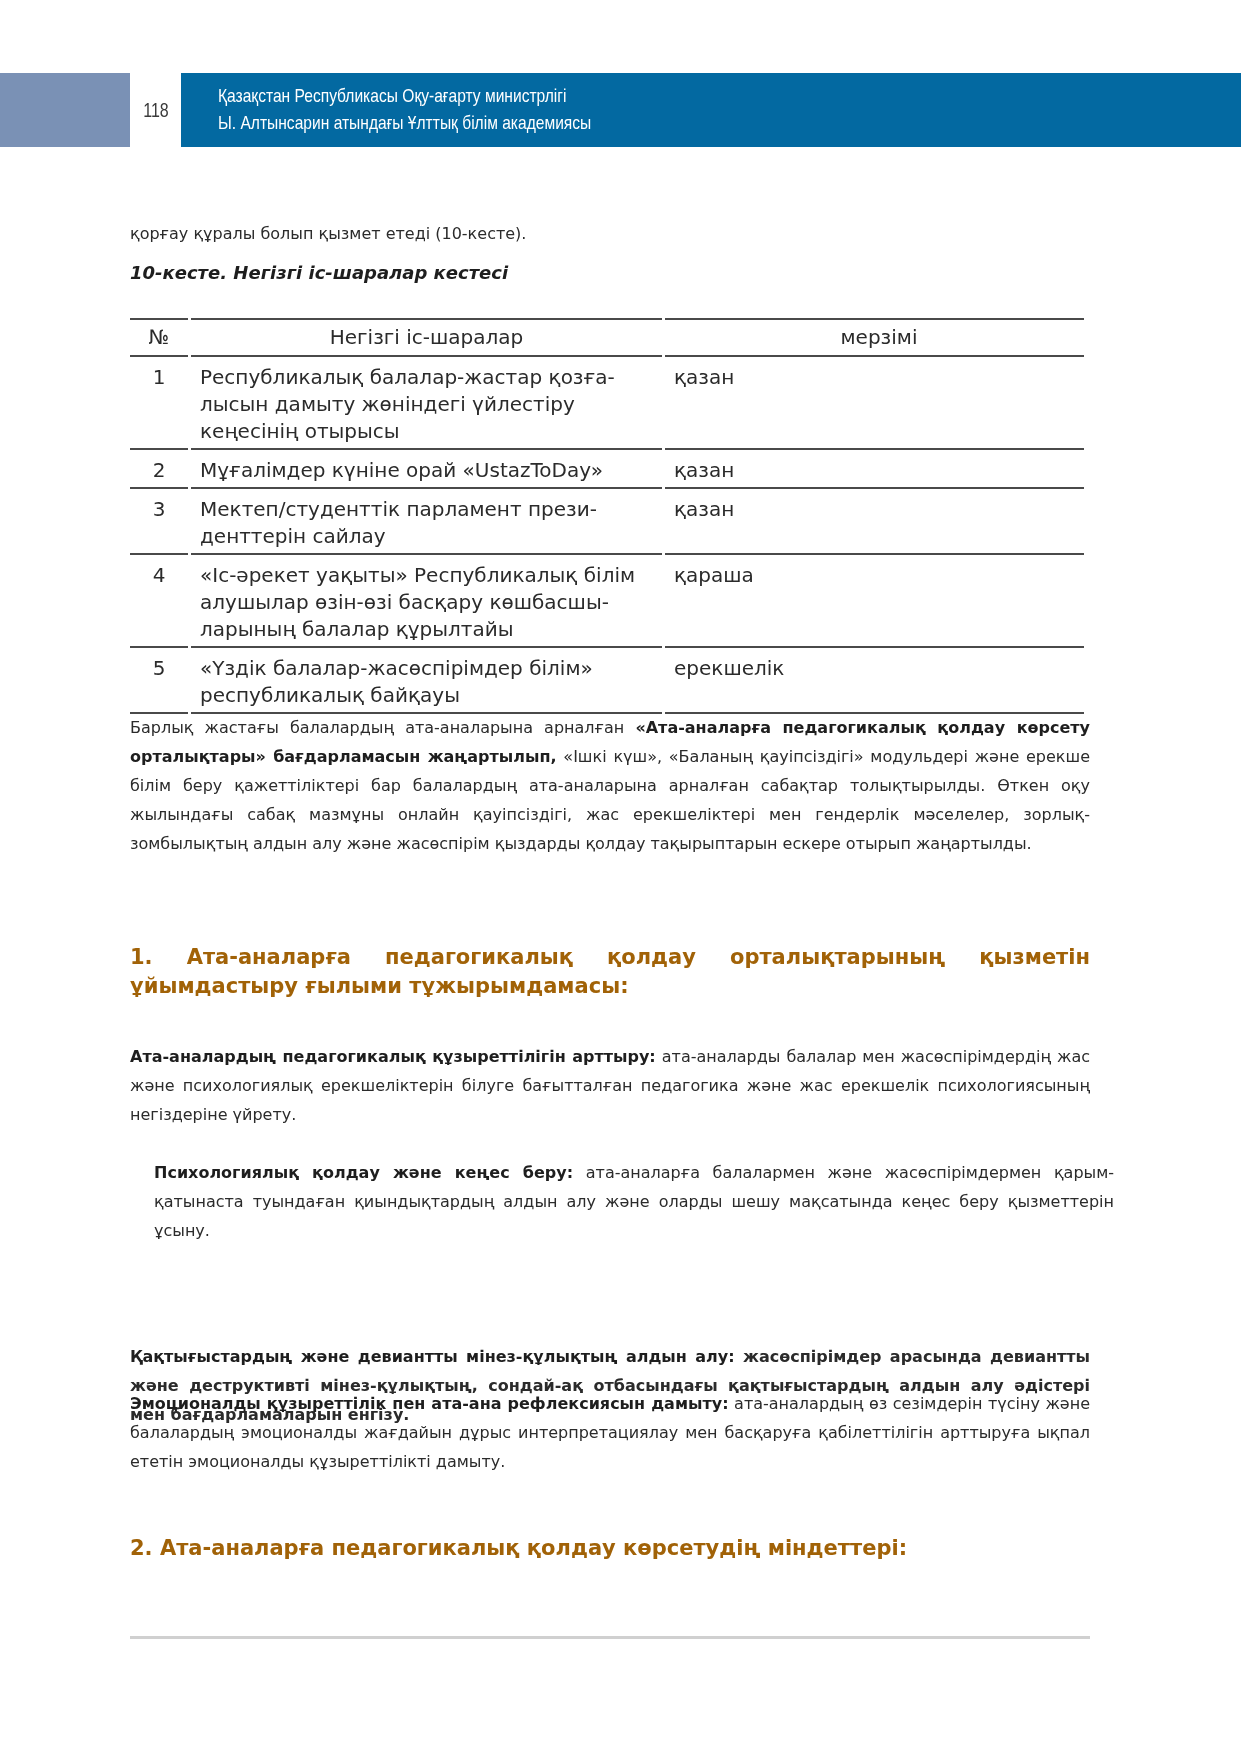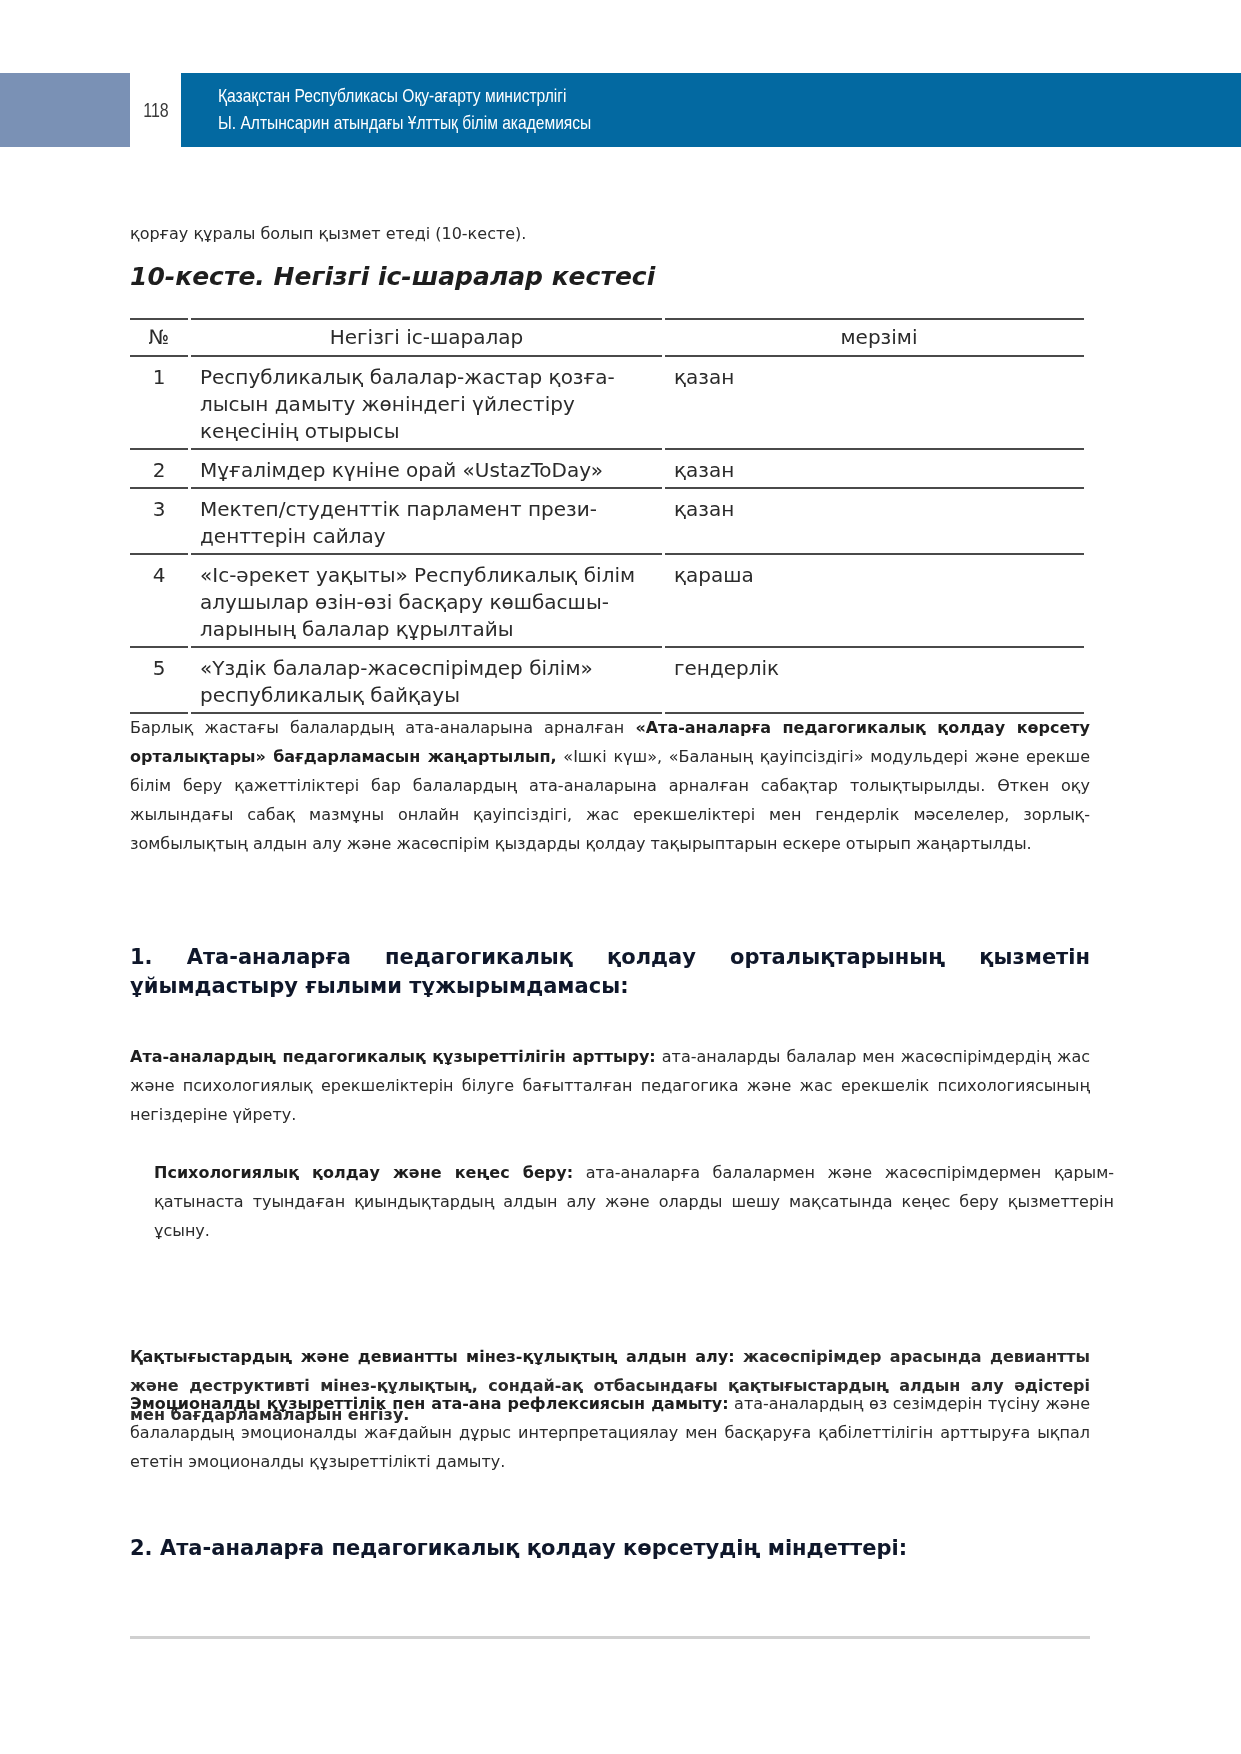--- a/index.html
+++ b/index.html
@@ -12,35 +12,35 @@
               font-family: "Liberation Sans", sans-serif; font-size: 20px; color: #3a3a3a;
               transform: scaleX(0.8); }
   .hdr-bar { position: absolute; left: 181px; top: 73px; right: 0; height: 74px; background: #0369a1;
              box-sizing: border-box; padding-left: 37px; padding-top: 9px; }
   .hdr-line { color: #ffffff; font-family: "Liberation Sans", sans-serif; font-size: 19px; line-height: 27px;
               transform: scaleX(0.82); transform-origin: left center; white-space: nowrap; }
 
   .content { position: absolute; left: 130px; width: 960px; }
   .p { font-size: 16px; line-height: 29px; text-align: justify; margin: 0; color: #2b2b2b; }
   .p b { color: #1e1e1e; }
-  .caption { font-size: 25px; font-weight: bold; font-style: italic; margin: 0; color: #1e1e1e; }
+  .caption { font-size: 18px; font-weight: bold; font-style: italic; margin: 0; color: #1e1e1e; }
 
   table.tbl { position: absolute; left: 130px; top: 318px; width: 960px; border-collapse: separate;
               border-spacing: 3px 0; margin-left: -3px; font-size: 20px; color: #2b2b2b; }
   table.tbl td, table.tbl th { border-bottom: 2px solid #4a4a4a; padding: 0; vertical-align: top;
               font-weight: normal; line-height: 27px; }
   table.tbl thead th { border-top: 2px solid #4a4a4a; padding: 4px 0 4px; }
   table.tbl td { padding: 7px 0 3px; }
   .c-num { width: 58px; text-align: center; }
   .c-act { width: 462px; padding-left: 9px !important; text-align: left; }
   .c-dl  { padding-left: 9px !important; text-align: left; }
   th.c-act { text-align: center; padding-left: 0 !important; }
   th.c-dl { text-align: center; }
 
-  .h2 { font-size: 21px; font-weight: bold; line-height: 29px; margin: 0; color: #0f172a; text-align: justify; }
+  .h2 { font-size: 21px; font-weight: bold; line-height: 29px; margin: 0; color: #a16207; text-align: justify; }
   .footer-rule { position: absolute; left: 130px; width: 960px; top: 1636px; height: 3px; background: #d0d0d0; }
 </style>
 </head>
 <body>
 
 <div class="hdr-left"></div>
 <div class="hdr-page">118</div>
 <div class="hdr-bar">
   <div class="hdr-line">Қазақстан Республикасы Оқу-ағарту министрлігі</div>
   <div class="hdr-line">Ы. Алтынсарин атындағы Ұлттық білім академиясы</div>
@@ -78,21 +78,21 @@
       <td class="c-dl">қазан</td>
     </tr>
     <tr>
       <td class="c-num">4</td>
       <td class="c-act"><span>«Іс-әрекет уақыты» Республикалық білім алушылар өзін-өзі басқару көшбасшы-ларының балалар құрылтайы</span></td>
       <td class="c-dl">қараша</td>
     </tr>
     <tr>
       <td class="c-num">5</td>
       <td class="c-act"><span>«Үздік балалар-жасөспірімдер білім» республикалық байқауы</span></td>
-      <td class="c-dl">гендерлік</td>
+      <td class="c-dl">ерекшелік</td>
     </tr>
   </tbody>
 </table>
 
 <div class="content" style="top:713px;">
   <p class="p">
     <span>Барлық жастағы балалардың ата-аналарына арналған </span><b>«Ата-аналарға педагогикалық қолдау көрсету орталықтары» бағдарламасын жаңартылып,</b><span> «Ішкі күш», «Баланың қауіпсіздігі» модульдері және ерекше білім беру қажеттіліктері бар балалардың ата-аналарына арналған сабақтар толықтырылды. Өткен оқу жылындағы сабақ мазмұны  онлайн қауіпсіздігі, жас ерекшеліктері мен гендерлік мәселелер, зорлық-зомбылықтың алдын алу және жасөспірім қыздарды қолдау тақырыптарын ескере отырып жаңартылды.</span>
   </p>
 </div>
 

